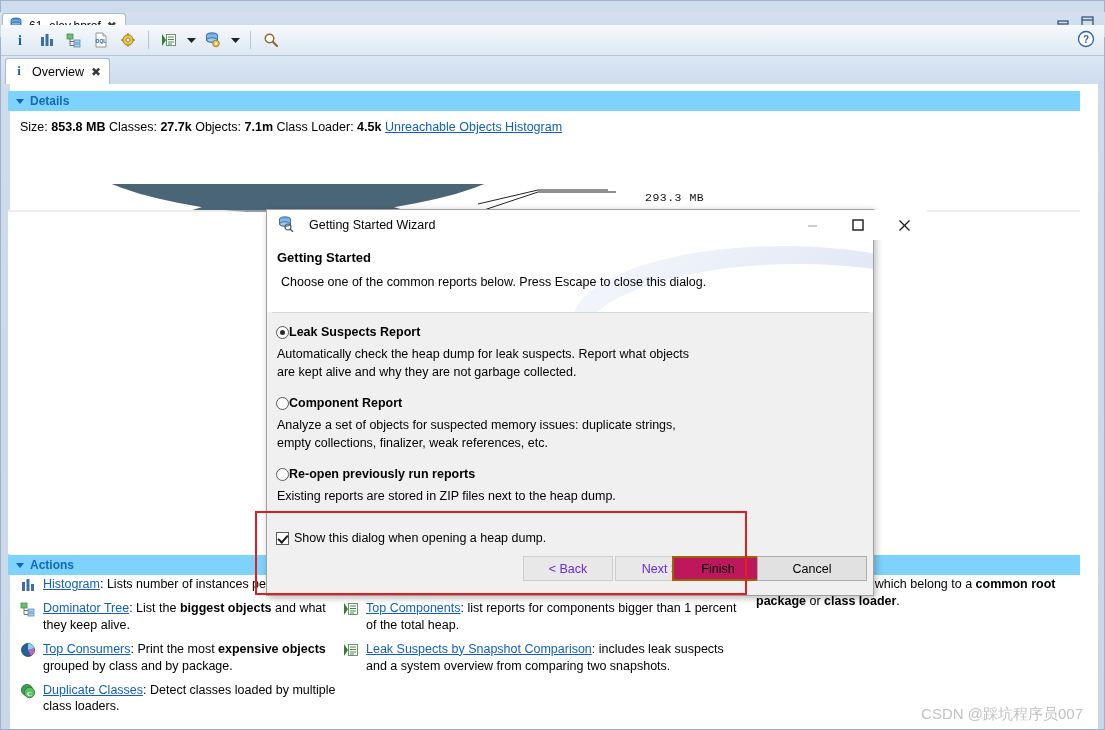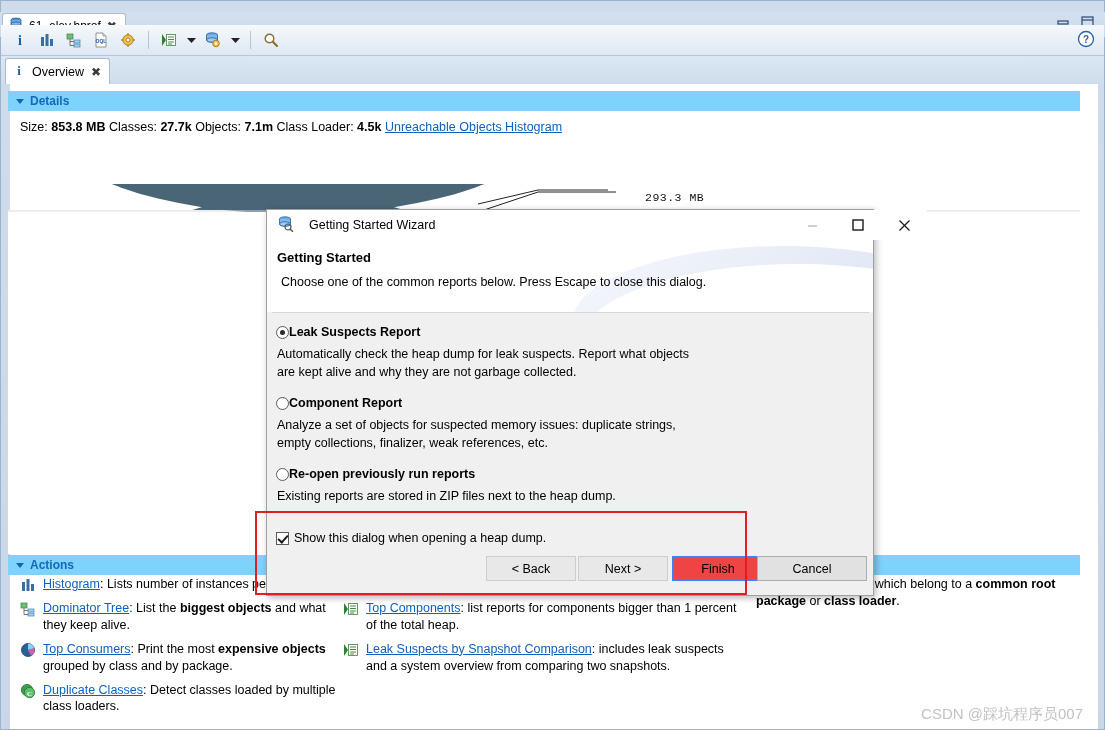--- a/index.html
+++ b/index.html
@@ -395,27 +395,28 @@
     font-size: 12.5px;
     background: #e1e1e1;
     border: 1px solid #adadad;
     color: #000;
     cursor: pointer;
     display: flex;
     align-items: center;
     justify-content: center;
   }
   .wiz-btn.disabled {
-    color: #000000;
+    color: #6d28d9;
     background: #e8e8e8;
     border-color: #cdcdcd;
+    margin-left: 37px;
   }
   .wiz-btn.primary {
-    background: #ef4444;
-    border: 2px solid #3b82f6;
+    background: #be185d;
+    border: 2px solid #a16207;
   }
 
   .watermark {
     position: absolute;
     right: 22px; bottom: 6px;
     font-size: 15px;
     color: #c2c2c2;
     font-family: "Liberation Sans", sans-serif;
     white-space: nowrap;
   }

